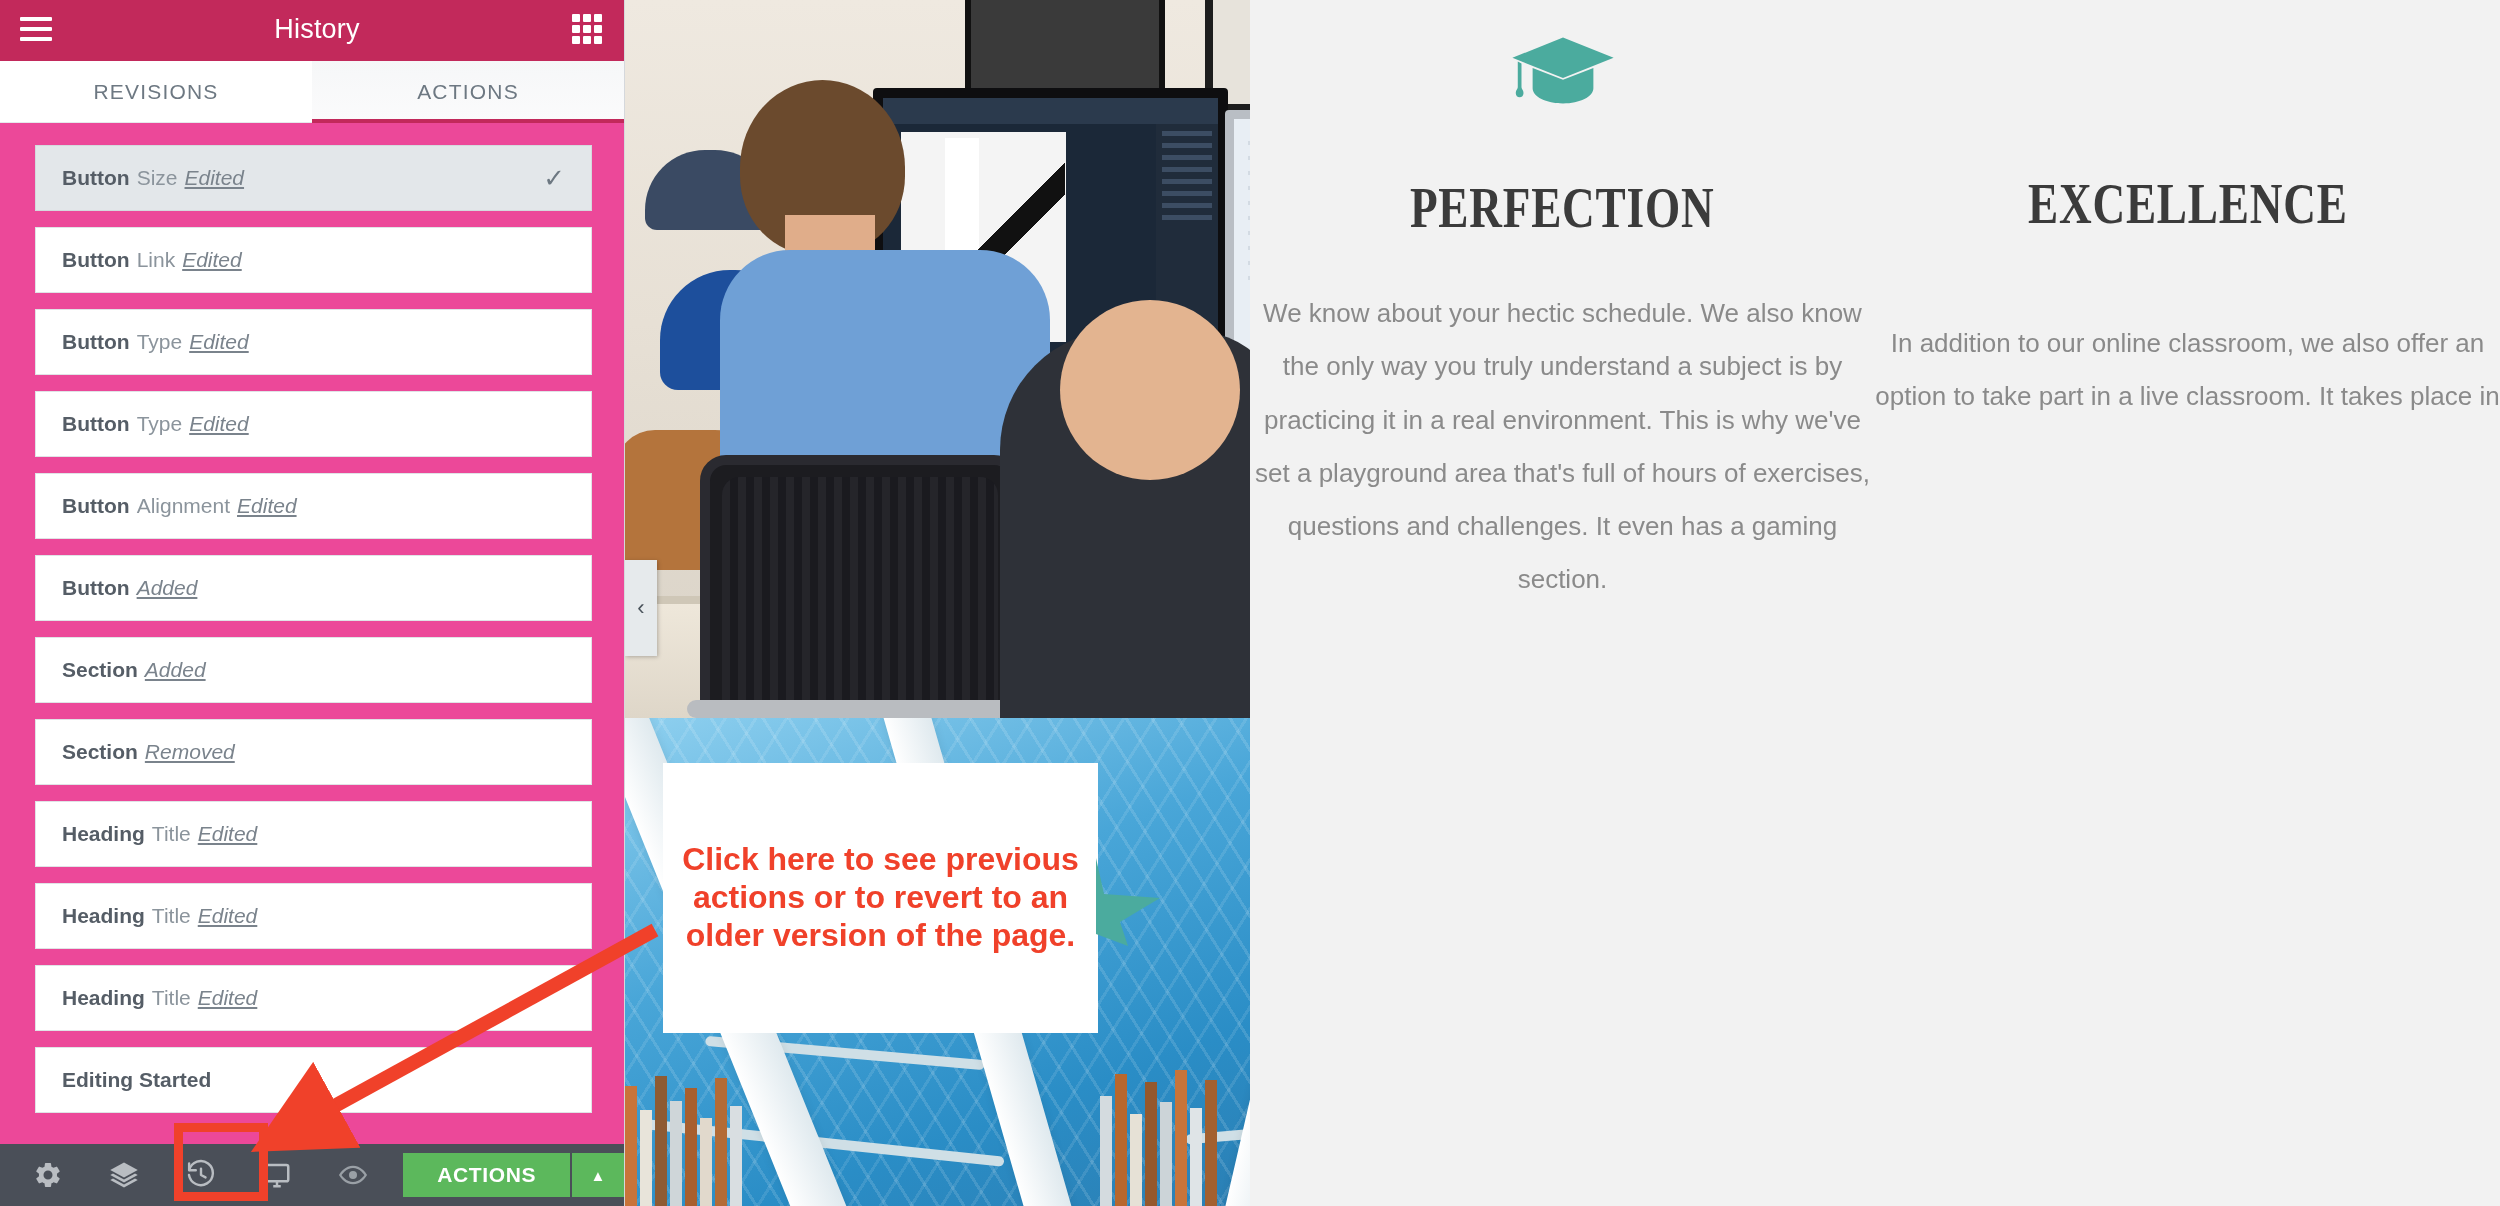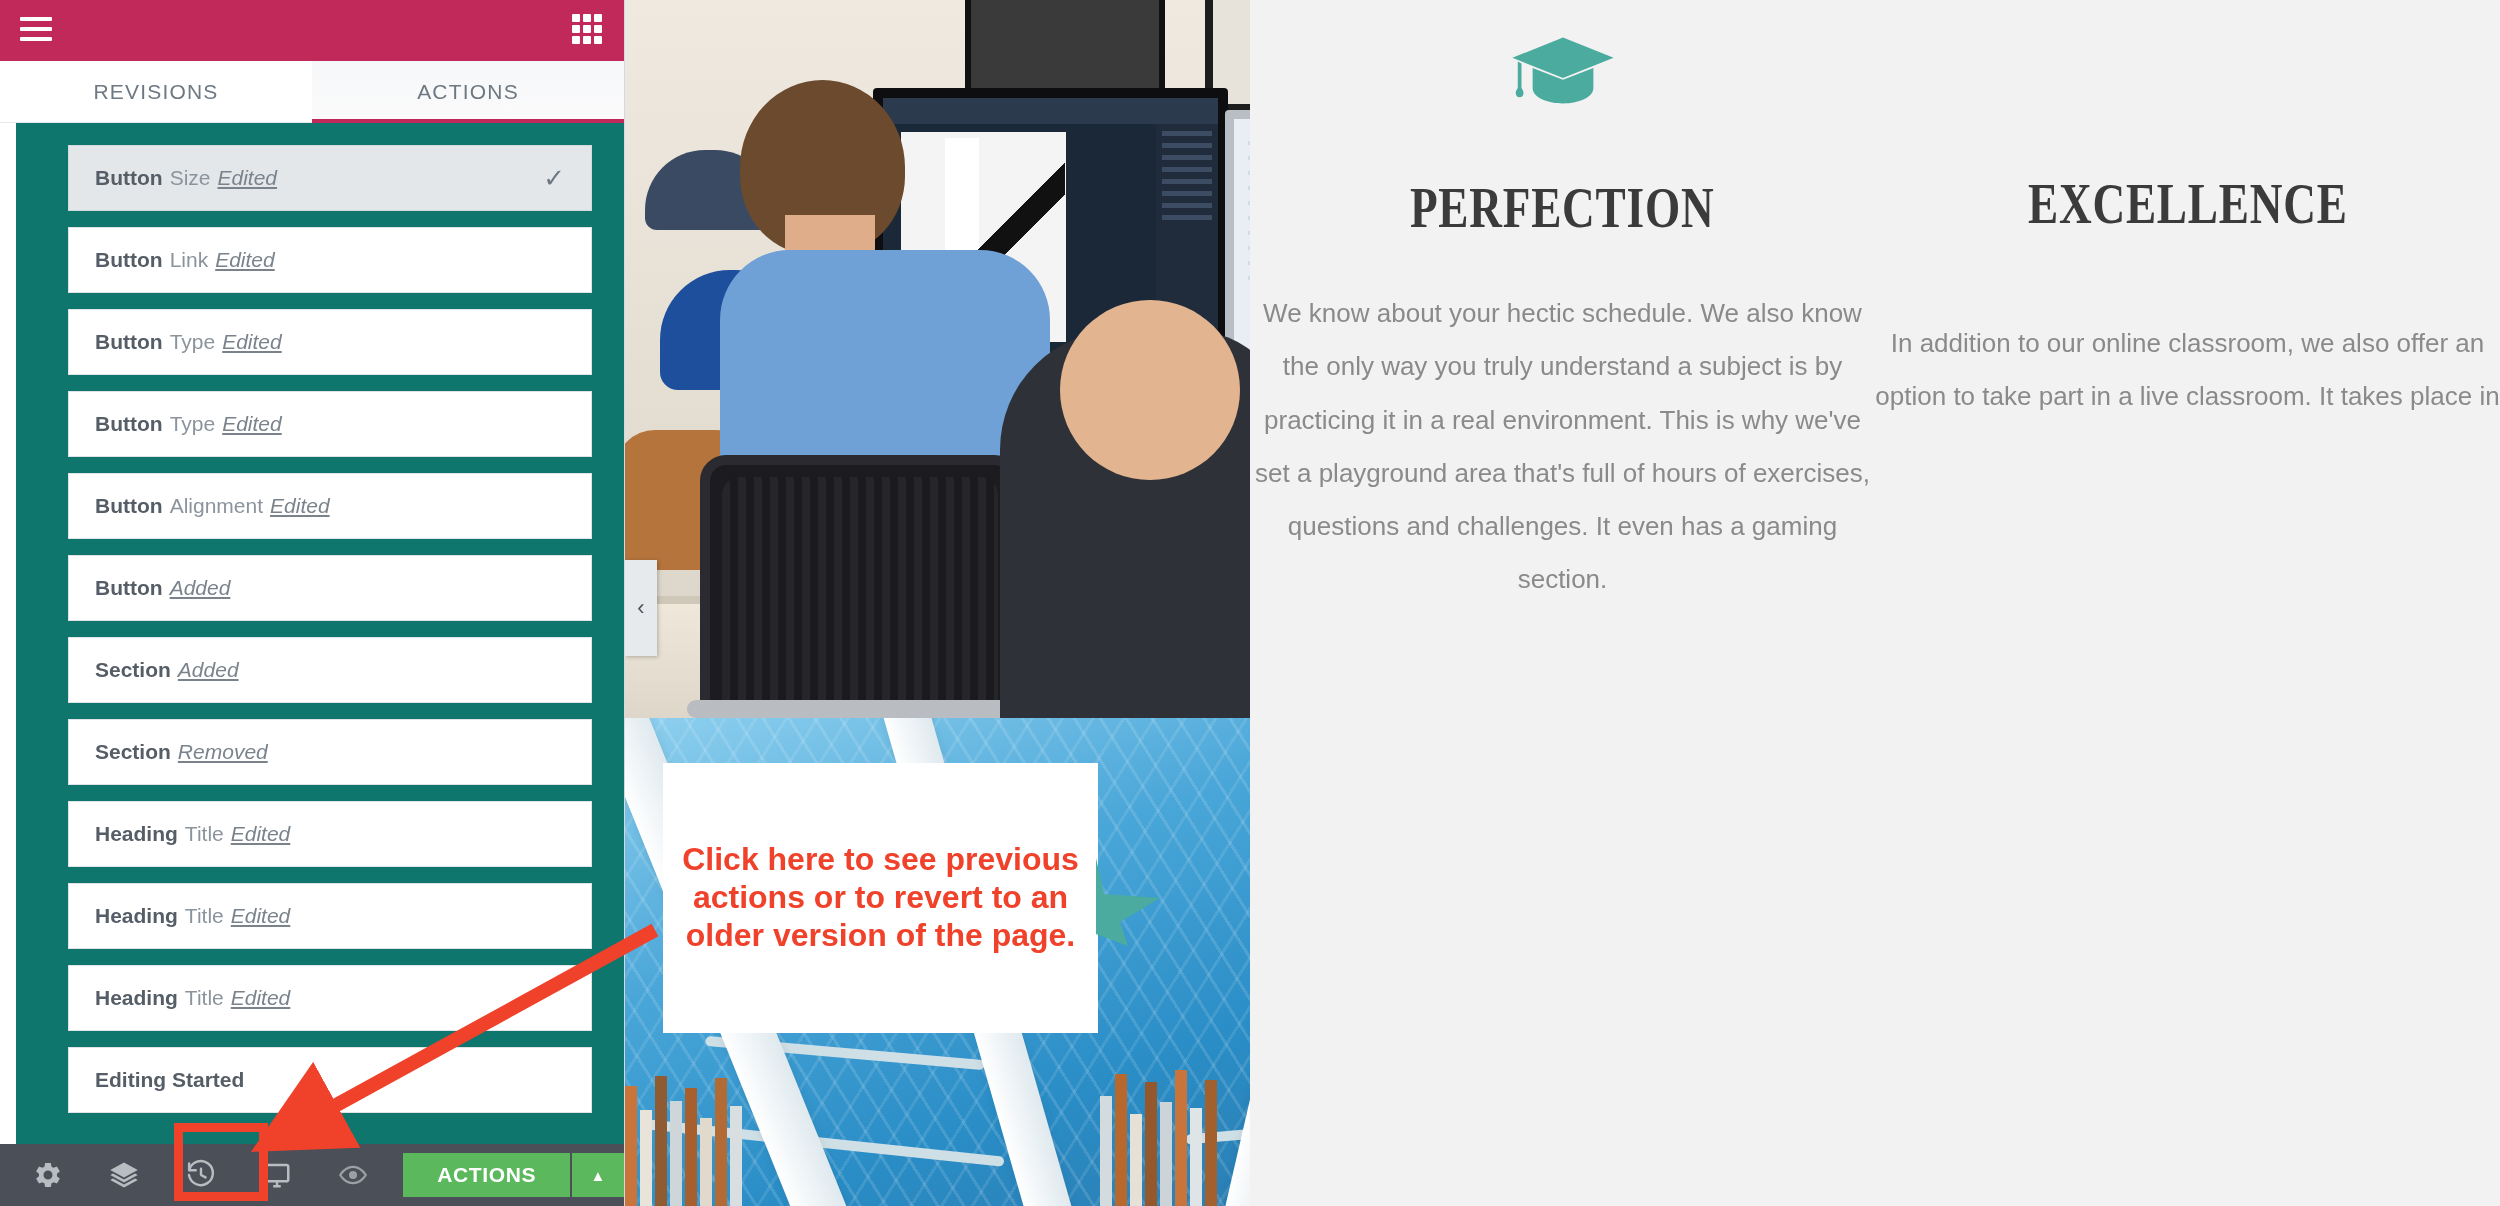--- a/index.html
+++ b/index.html
@@ -61,23 +61,22 @@
     background: linear-gradient(180deg,#f6f7f8 0%, #fbfbfc 100%);
   }
   .tab.active::after {
     content:''; position: absolute; left: 0; right: 0; bottom: -1px;
     height: 4px; background: #c2295b;
   }
   .tabs-topline { height: 3px; flex: 0 0 3px; background: #c2295b; }
 
   .list-wrap {
     flex: 1; overflow: hidden;
-    background: #0f766e;
-    padding: 22px 32px 0 52px;
-    margin-left: 16px;
+    background: #ec4899;
+    padding: 22px 32px 0 35px;
   }
   .hitem {
     background: #ffffff;
     border: 1px solid #e0e3e6;
     height: 66px;
     margin-bottom: 16px;
     display: flex; align-items: center;
     padding: 0 26px;
     font-size: 21px;
     color: #6d7882;
@@ -257,20 +256,21 @@
 <div class="app">
 
   <aside class="panel">
 
     <div class="panel-header">
       <div class="hamburger">
         <span></span>
           <span></span>
           <span></span>
       </div>
+      <div class="panel-title">History</div>
       <div class="grid-icon">
         <i></i>
           <i></i>
           <i></i>
           <i></i>
           <i></i>
           <i></i>
           <i></i>
           <i></i>
           <i></i>

